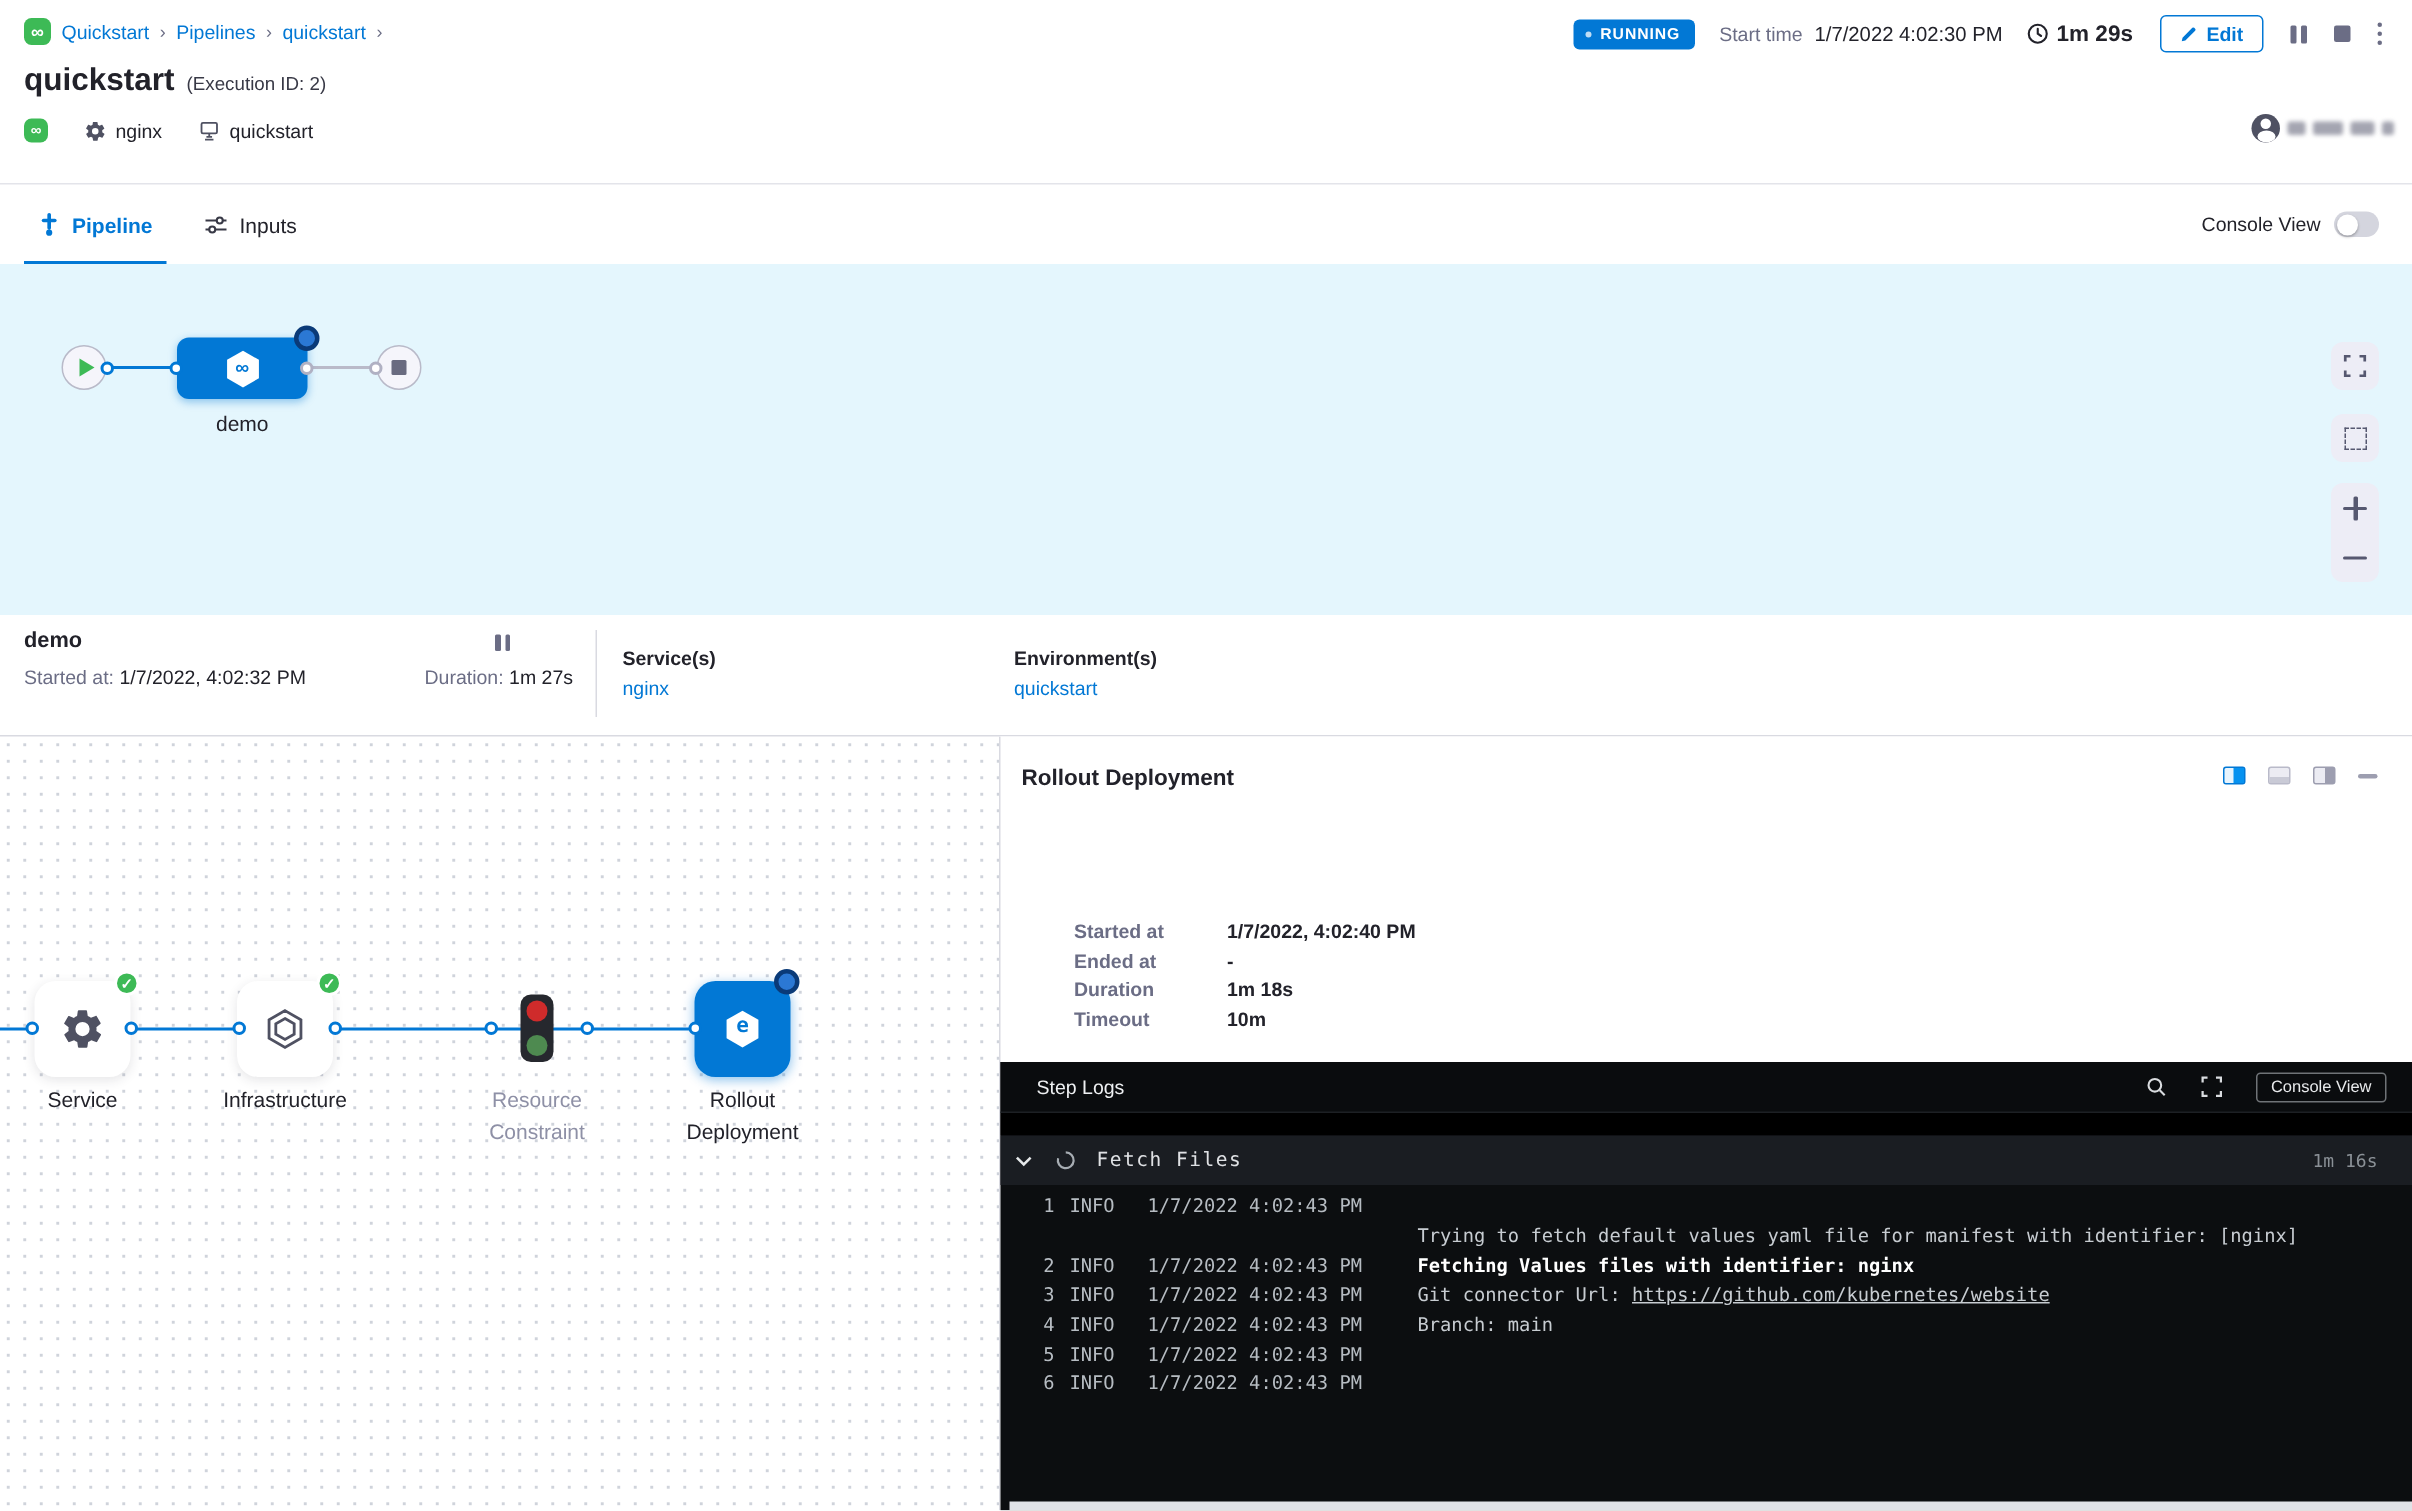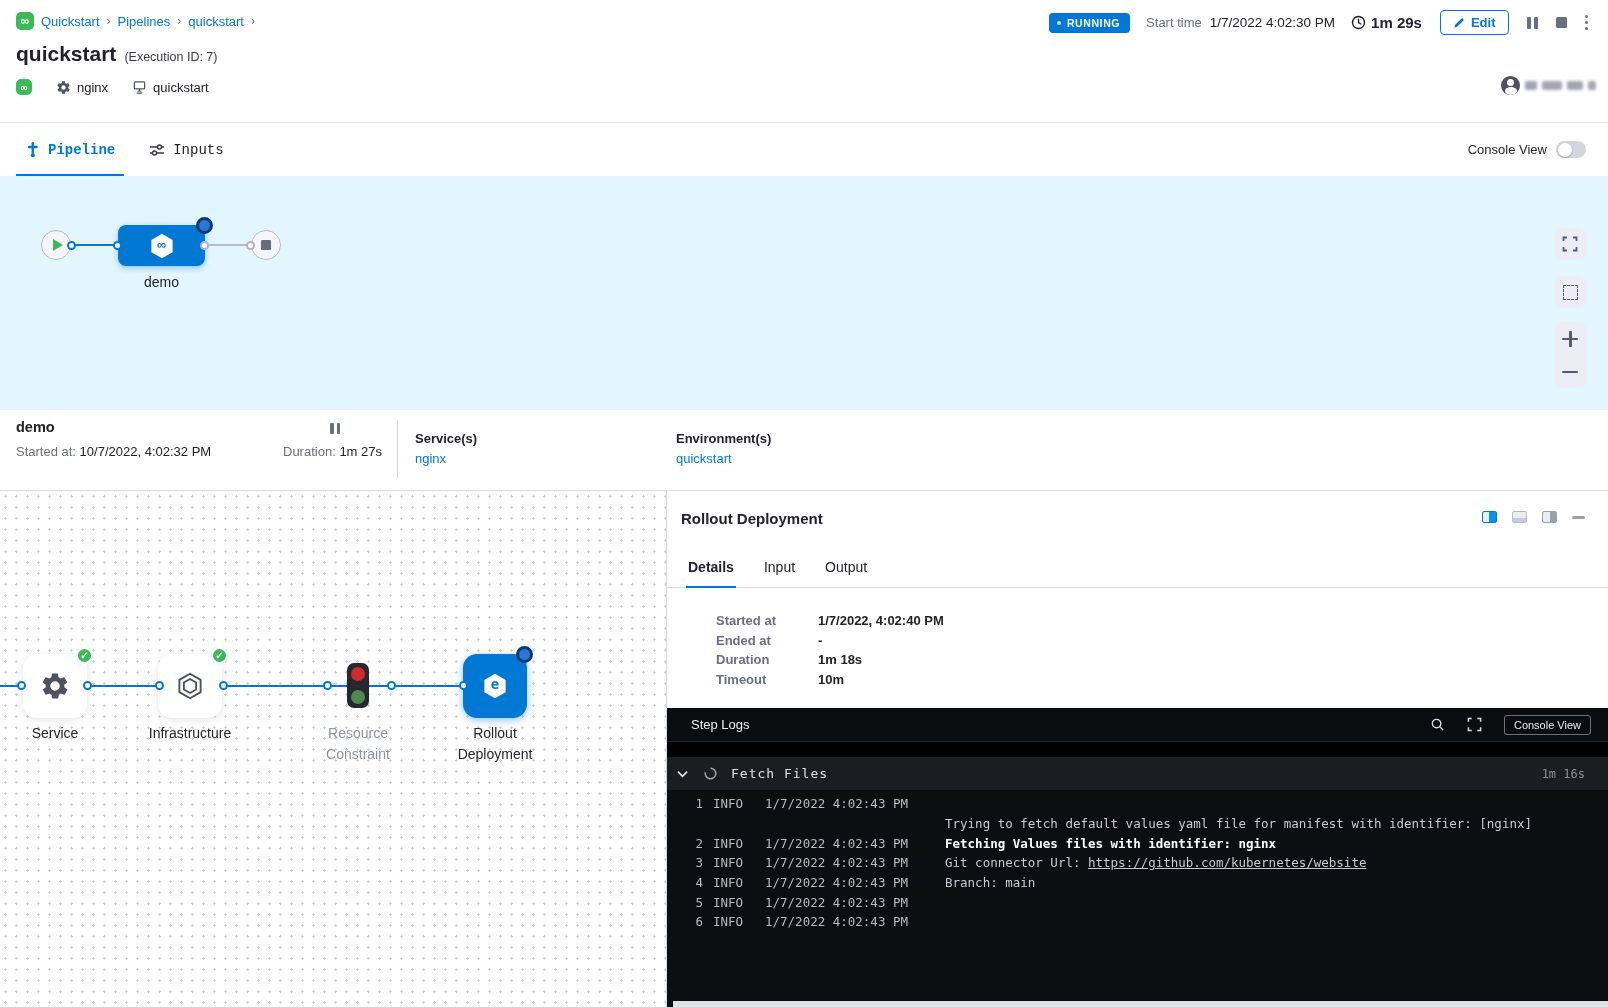--- a/index.html
+++ b/index.html
@@ -42,21 +42,21 @@
   .chip { display:flex; align-items:center; gap:6px; margin-left:14px; font-size:13px; }
 
   .avatar-row { position:absolute; right:12px; top:76px; display:flex; align-items:center; gap:5px; }
   .avatar { width:19px; height:19px; border-radius:50%; background:#4f5162; position:relative; overflow:hidden; }
   .avatar:before { content:""; position:absolute; left:6px; top:3px; width:7px; height:7px; border-radius:50%; background:#fff; }
   .avatar:after { content:""; position:absolute; left:3.5px; top:11px; width:12px; height:8px; border-radius:50%; background:#fff; }
   .redact { height:9px; border-radius:2px; background:#a4a5b1; filter:blur(1.5px); }
 
   
   .tabbar { position:relative; height:54px; border-top:1px solid #e3e4ea; display:flex; align-items:stretch; }
-  .vtab { position:relative; display:flex; align-items:center; gap:8px; padding:0 9px; margin-left:16px; font-size:14px; cursor:pointer;font-family:Liberation Mono, monospace; }
+  .vtab { position:relative; display:flex; align-items:center; gap:8px; padding:0 9px; margin-left:16px; font-size:14px; cursor:pointer; }
   .vtab.active { color:#0278d5; font-weight:bold; }
   .vtab.active:after { content:""; position:absolute; left:0; right:0; bottom:0; height:2.5px; background:#0278d5; }
   .console-toggle-wrap { position:absolute; right:22px; top:0; bottom:0; display:flex; align-items:center; gap:9px; font-size:13px; }
   .toggle { width:30px; height:17px; border-radius:9px; background:#d4d5de; position:relative; cursor:pointer; }
   .toggle i { position:absolute; left:1.5px; top:1.5px; width:14px; height:14px; border-radius:50%; background:#fff; box-shadow:0 1px 2px rgba(0,0,0,.3); }
 
   
   .canvas { position:relative; height:234px; background:#e4f6fd; }
   .circle-node { position:absolute; width:30px; height:30px; border-radius:50%; background:#f5f5fb; border:1px solid #b9bac9;
                  display:flex; align-items:center; justify-content:center; cursor:pointer; }
@@ -219,21 +219,21 @@
           <span class="kebab">
             <i></i>
             <i></i>
             <i></i>
           </span>
         </span>
     </div>
 
     <div class="title-row">
       <span class="page-title">quickstart</span>
-      <span class="exec-id">(Execution ID: 7)</span>
+      <span class="exec-id">(Execution ID: 2)</span>
     </div>
 
     <div class="chips-row">
       <div class="chip-icon">
           <span>∞</span>
         </div>
       <div class="chip">
         <span>
           <svg width="15" height="15" viewBox="0 0 24 24">
               <path d="M19.4 13c.04-.32.1-.65.1-1s-.06-.68-.1-1l2.1-1.65c.2-.15.25-.42.1-.64l-2-3.46c-.12-.22-.4-.3-.6-.22l-2.5 1a7.3 7.3 0 0 0-1.7-1l-.4-2.65A.49.49 0 0 0 14 2h-4c-.25 0-.46.18-.5.42l-.4 2.65c-.6.25-1.17.6-1.7 1l-2.5-1c-.22-.08-.48 0-.6.22l-2 3.46c-.13.22-.07.5.1.64L4.6 11c-.04.32-.1.65-.1 1s.06.68.1 1l-2.1 1.65c-.2.15-.25.42-.1.64l2 3.46c.12.22.4.3.6.22l2.5-1c.53.4 1.1.75 1.7 1l.4 2.65c.04.24.25.42.5.42h4c.25 0 .46-.18.5-.42l.4-2.65c.6-.25 1.17-.6 1.7-1l2.5 1c.22.08.48 0 .6-.22l2-3.46c.15-.22.1-.5-.1-.64L19.4 13zM12 15.5A3.5 3.5 0 1 1 12 8.5a3.5 3.5 0 0 1 0 7z" fill="#4f5162"></path>
@@ -328,21 +328,21 @@
     <div class="zoom-group">
       <span class="plusminus plus"></span>
       <span class="plusminus"></span>
     </div>
   </div>
 
   <div class="stagebar">
     <div class="sb-name">demo</div>
     <div class="sb-sub">
       <span class="sb-gray">Started at:</span>
-      <span>10/7/2022, 4:02:32 PM</span>
+      <span>1/7/2022, 4:02:32 PM</span>
     </div>
     <div class="sb-icons">
       <span>
           <span class="pause-bars">
             <i></i>
             <i></i>
           </span>
         </span>
       <span><span class="stop-sq"></span></span>
     </div>
@@ -419,25 +419,20 @@
 
     <div class="panel">
       <div class="panel-title">Rollout Deployment</div>
       <div class="panel-icons">
         <span class="layout-icon active"></span>
         <span class="layout-icon bottom"></span>
         <span class="layout-icon rightgray"></span>
         <span class="min-dash"></span>
       </div>
 
-      <div class="panel-tabs">
-        <div class="ptab active">Details</div>
-        <div class="ptab">Input</div>
-        <div class="ptab">Output</div>
-      </div>
 
       <div class="details-rows">
           <div class="d-row">
             <span class="d-label">Started at</span>
             <span class="d-value">1/7/2022, 4:02:40 PM</span>
           </div>
           <div class="d-row">
             <span class="d-label">Ended at</span>
             <span class="d-value">-</span>
           </div>

